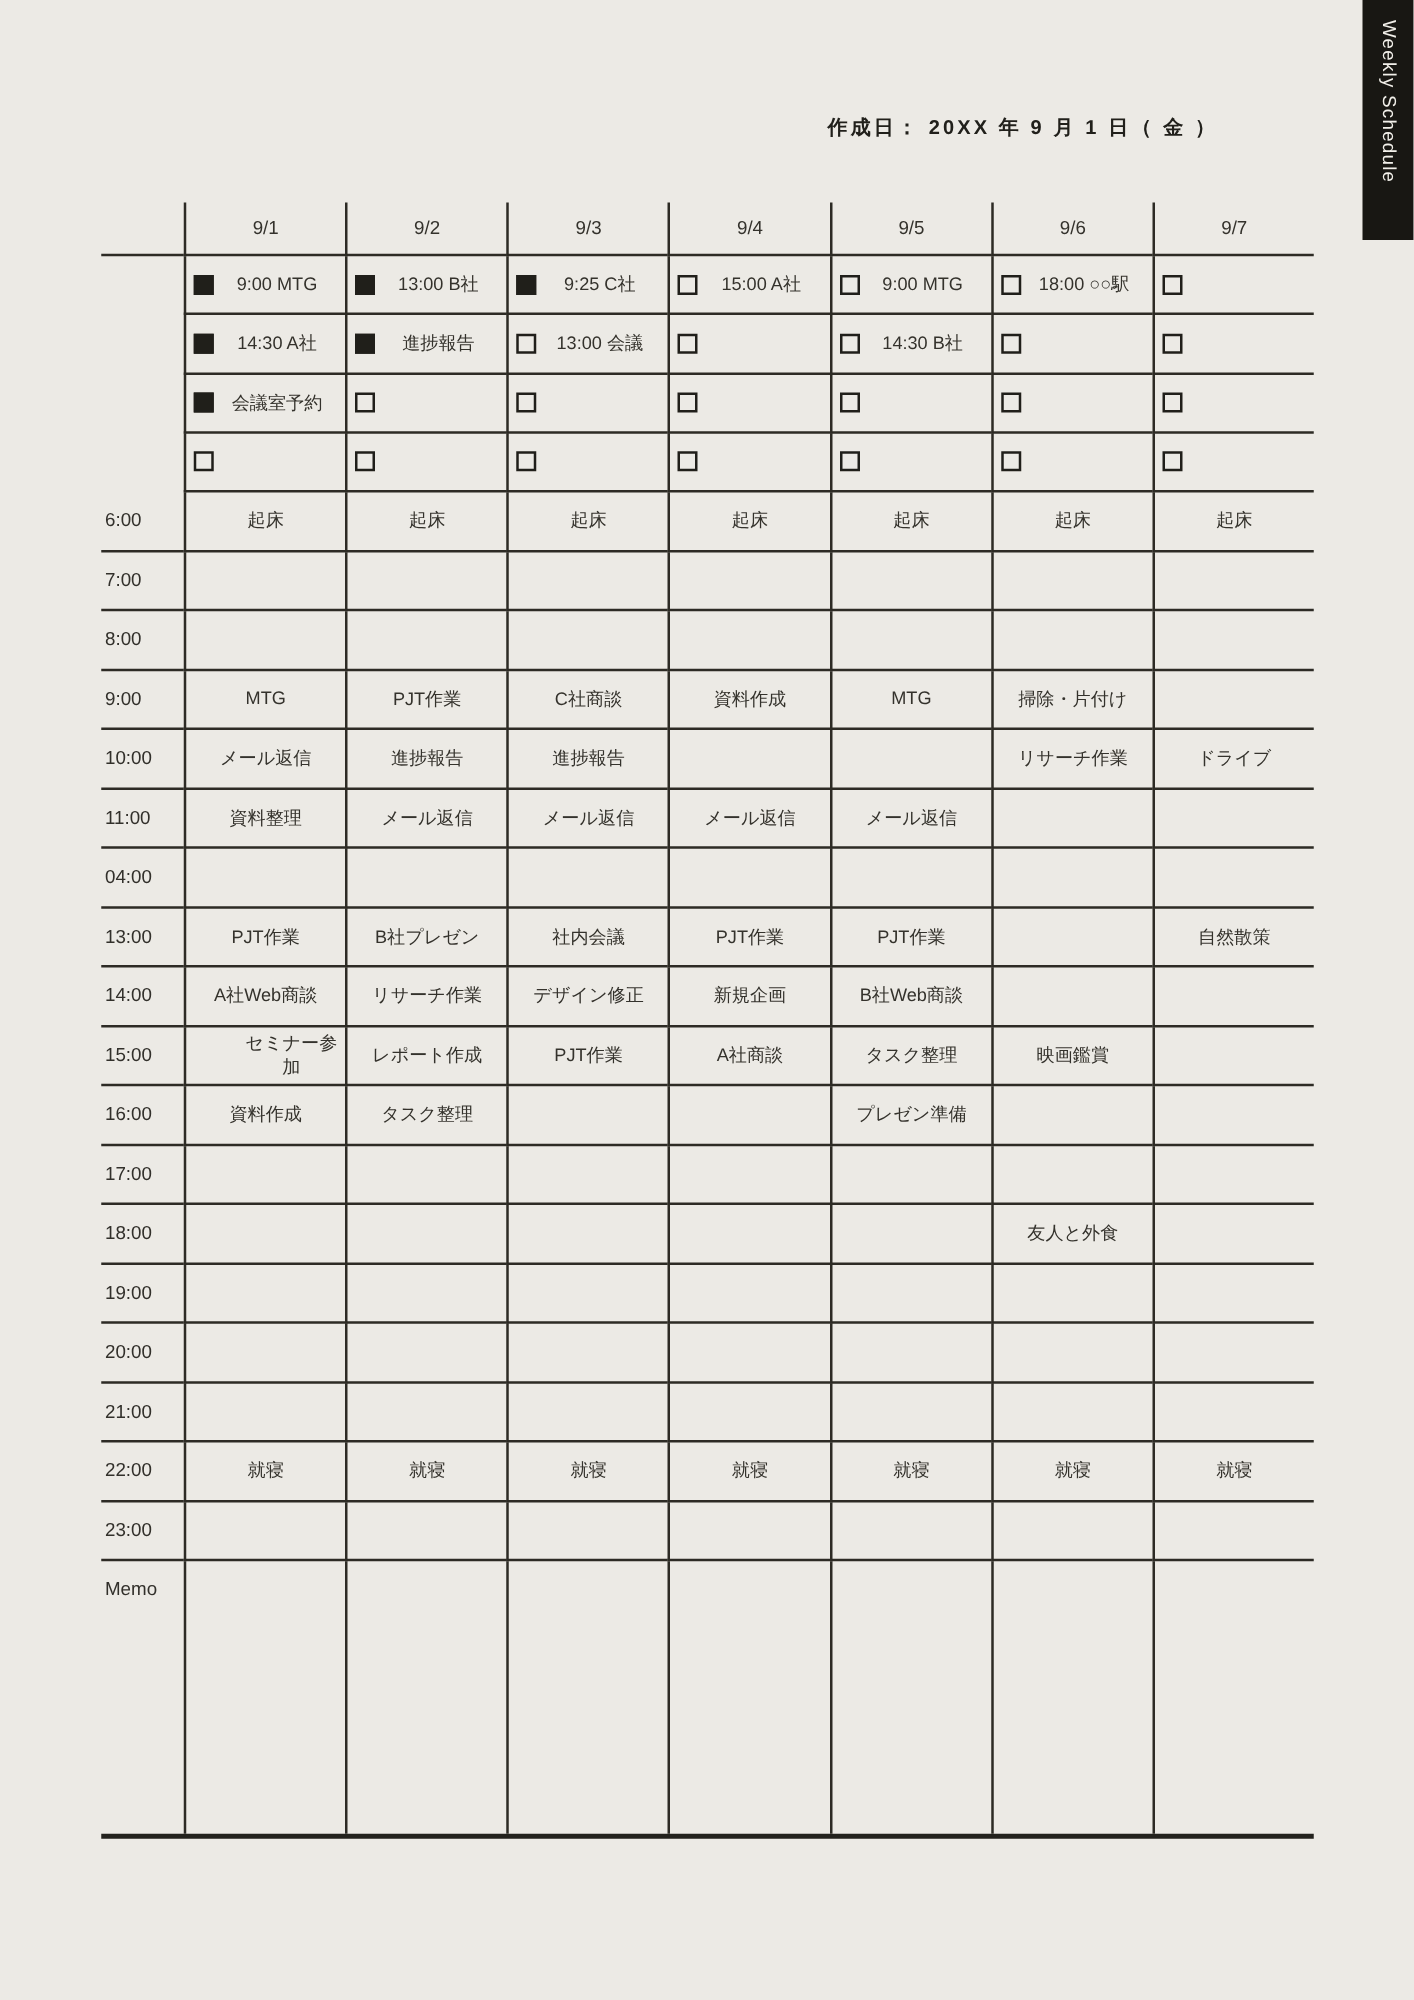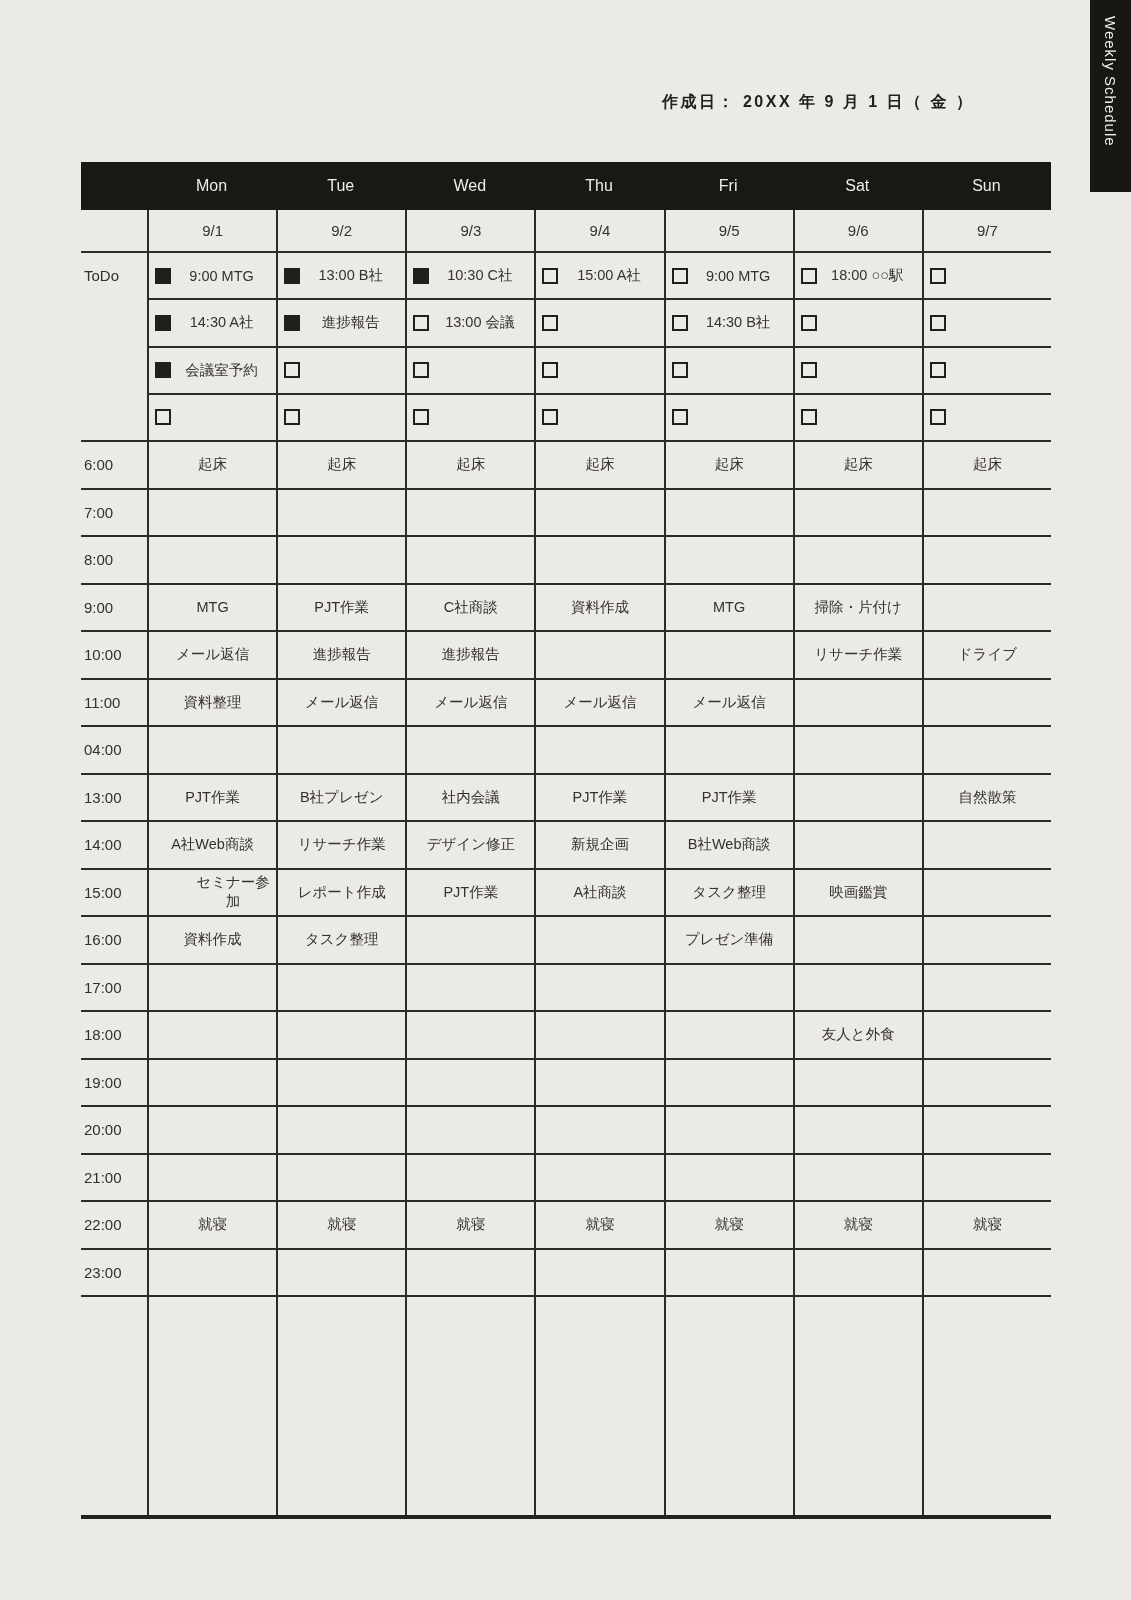--- a/index.html
+++ b/index.html
@@ -41,51 +41,40 @@
 
 <div class="page">
 
   <div class="ribbon">
     <span class="ribbon-text">Weekly Schedule</span>
   </div>
 
   <div class="created">作成日： 20XX 年 9 月 1 日（ 金 ）</div>
 
   <div class="table">
-    <div class="day-header">
-        <div></div>
-        <div>Mon</div>
-        <div>Tue</div>
-        <div>Wed</div>
-        <div>Thu</div>
-        <div>Fri</div>
-        <div>Sat</div>
-        <div>Sun</div>
-      </div>
     <div class="grid">
         <div class="lab" style="grid-area: 1 / 1;"></div>
         <div class="dcell center date" style="grid-area: 1 / 2;">9/1</div>
         <div class="dcell center date" style="grid-area: 1 / 3;">9/2</div>
         <div class="dcell center date" style="grid-area: 1 / 4;">9/3</div>
         <div class="dcell center date" style="grid-area: 1 / 5;">9/4</div>
         <div class="dcell center date" style="grid-area: 1 / 6;">9/5</div>
         <div class="dcell center date" style="grid-area: 1 / 7;">9/6</div>
         <div class="dcell center date" style="grid-area: 1 / 8;">9/7</div>
-        <div class="lab toplab" style="grid-area: 2 / 1 / span 4;">ToDo</div>
         <div class="dcell todo" style="grid-area: 2 / 2;">
           <span class="cb on"></span>
           <span class="ttext">9:00 MTG</span>
         </div>
         <div class="dcell todo" style="grid-area: 2 / 3;">
           <span class="cb on"></span>
           <span class="ttext">13:00 B社</span>
         </div>
         <div class="dcell todo" style="grid-area: 2 / 4;">
           <span class="cb on"></span>
-          <span class="ttext">10:30 C社</span>
+          <span class="ttext">9:25 C社</span>
         </div>
         <div class="dcell todo" style="grid-area: 2 / 5;">
           <span class="cb"></span>
           <span class="ttext">15:00 A社</span>
         </div>
         <div class="dcell todo" style="grid-area: 2 / 6;">
           <span class="cb"></span>
           <span class="ttext">9:00 MTG</span>
         </div>
         <div class="dcell todo" style="grid-area: 2 / 7;">
@@ -317,20 +306,21 @@
         <div class="dcell center" style="grid-area: 22 / 7;">就寝</div>
         <div class="dcell center" style="grid-area: 22 / 8;">就寝</div>
         <div class="lab tlab" style="grid-area: 23 / 1;">23:00</div>
         <div class="dcell center" style="grid-area: 23 / 2;"></div>
         <div class="dcell center" style="grid-area: 23 / 3;"></div>
         <div class="dcell center" style="grid-area: 23 / 4;"></div>
         <div class="dcell center" style="grid-area: 23 / 5;"></div>
         <div class="dcell center" style="grid-area: 23 / 6;"></div>
         <div class="dcell center" style="grid-area: 23 / 7;"></div>
         <div class="dcell center" style="grid-area: 23 / 8;"></div>
+        <div class="lab toplab nobot" style="grid-area: 24 / 1;">Memo</div>
         <div class="dcell nobot" style="grid-area: 24 / 2;"></div>
         <div class="dcell nobot" style="grid-area: 24 / 3;"></div>
         <div class="dcell nobot" style="grid-area: 24 / 4;"></div>
         <div class="dcell nobot" style="grid-area: 24 / 5;"></div>
         <div class="dcell nobot" style="grid-area: 24 / 6;"></div>
         <div class="dcell nobot" style="grid-area: 24 / 7;"></div>
         <div class="dcell nobot" style="grid-area: 24 / 8;"></div>
       </div>
   </div>
 

